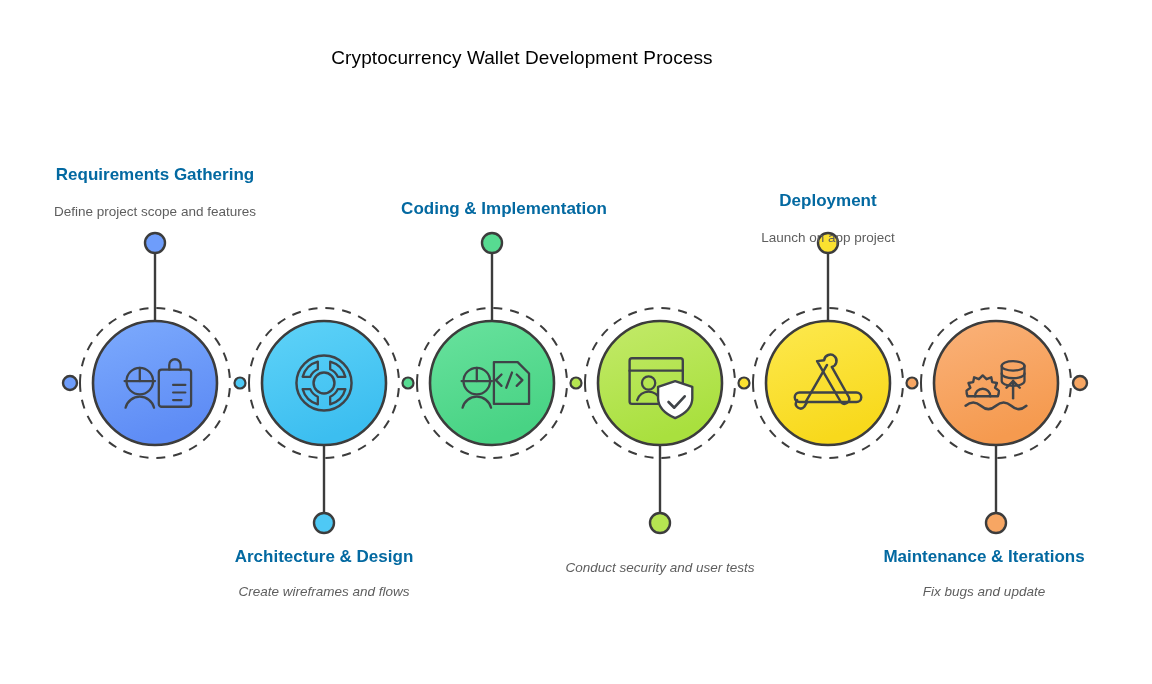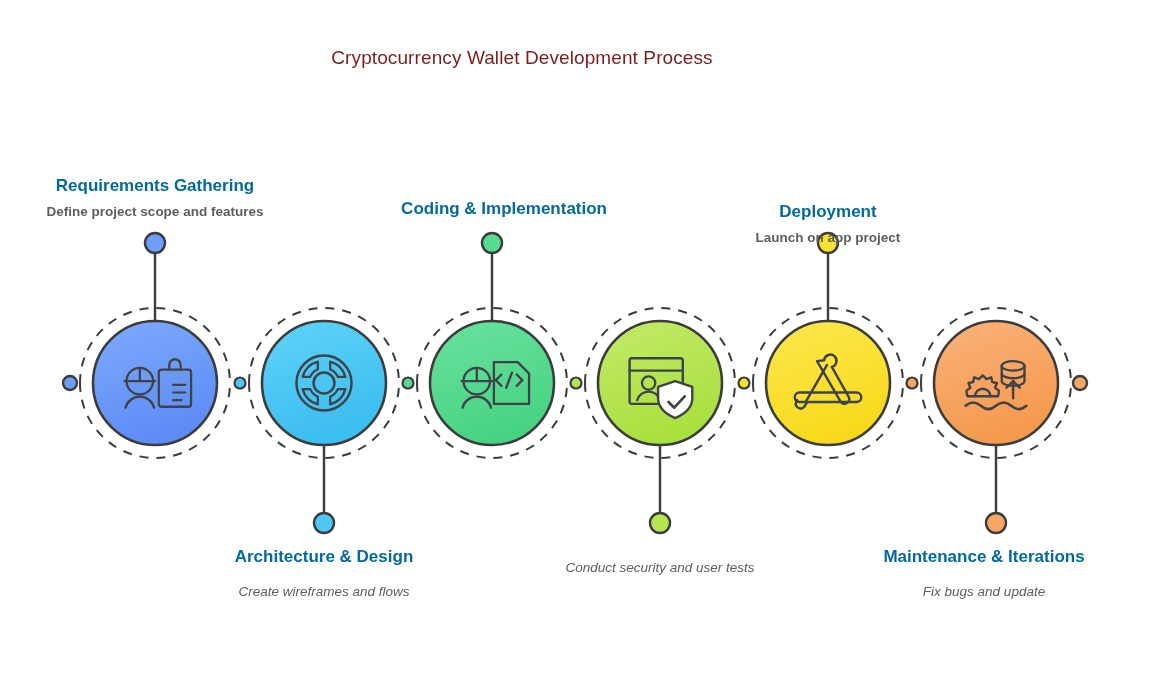--- a/index.html
+++ b/index.html
@@ -20,21 +20,21 @@
     inset: 0;
   }
   .chart-title {
     position: absolute;
     left: 0;
     top: 47px;
     width: 1044px;
     text-align: center;
     font-size: 19px;
     font-weight: 400;
-    color: #7f1d1d;
+    color: #000000;
     letter-spacing: 0.1px;
   }
   svg.stage {
     position: absolute;
     left: 0;
     top: 0;
     width: 1152px;
     height: 684px;
   }
   .label-block {
@@ -49,21 +49,21 @@
     line-height: 24px;
     margin: 0;
   }
   .label-desc {
     font-size: 13.5px;
     font-weight: 400;
     color: #5e5e5e;
     line-height: 19px;
     margin: 0;
   }
-  .label-above .label-desc { margin-top: 4px; font-weight: bold; }
+  .label-above .label-desc { margin-top: 15px; }
   .label-below .label-desc { margin-top: 13px; font-style: italic; }
 </style>
 </head>
 <body>
 
 <div id="diagram-root">
 
   <div class="chart-title">Cryptocurrency Wallet Development Process</div>
 
   <svg class="stage" viewBox="0 0 1152 684">

